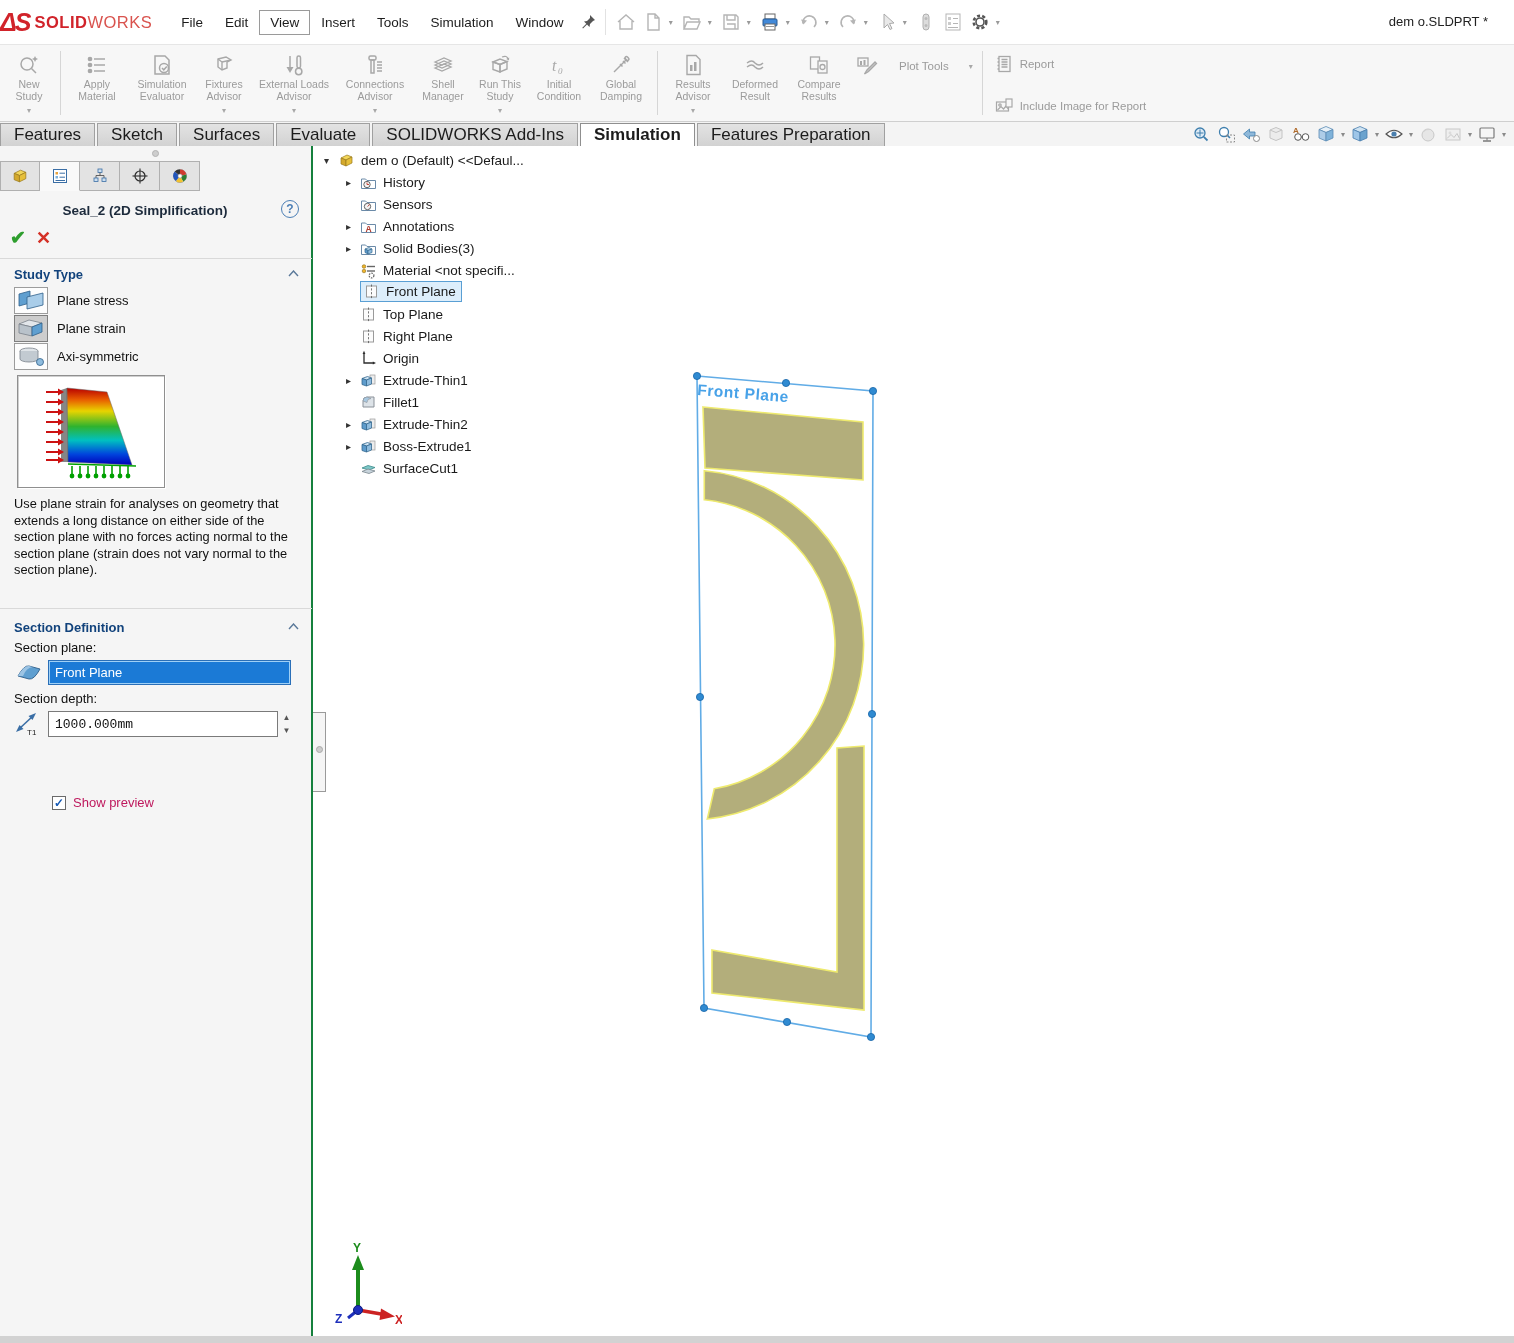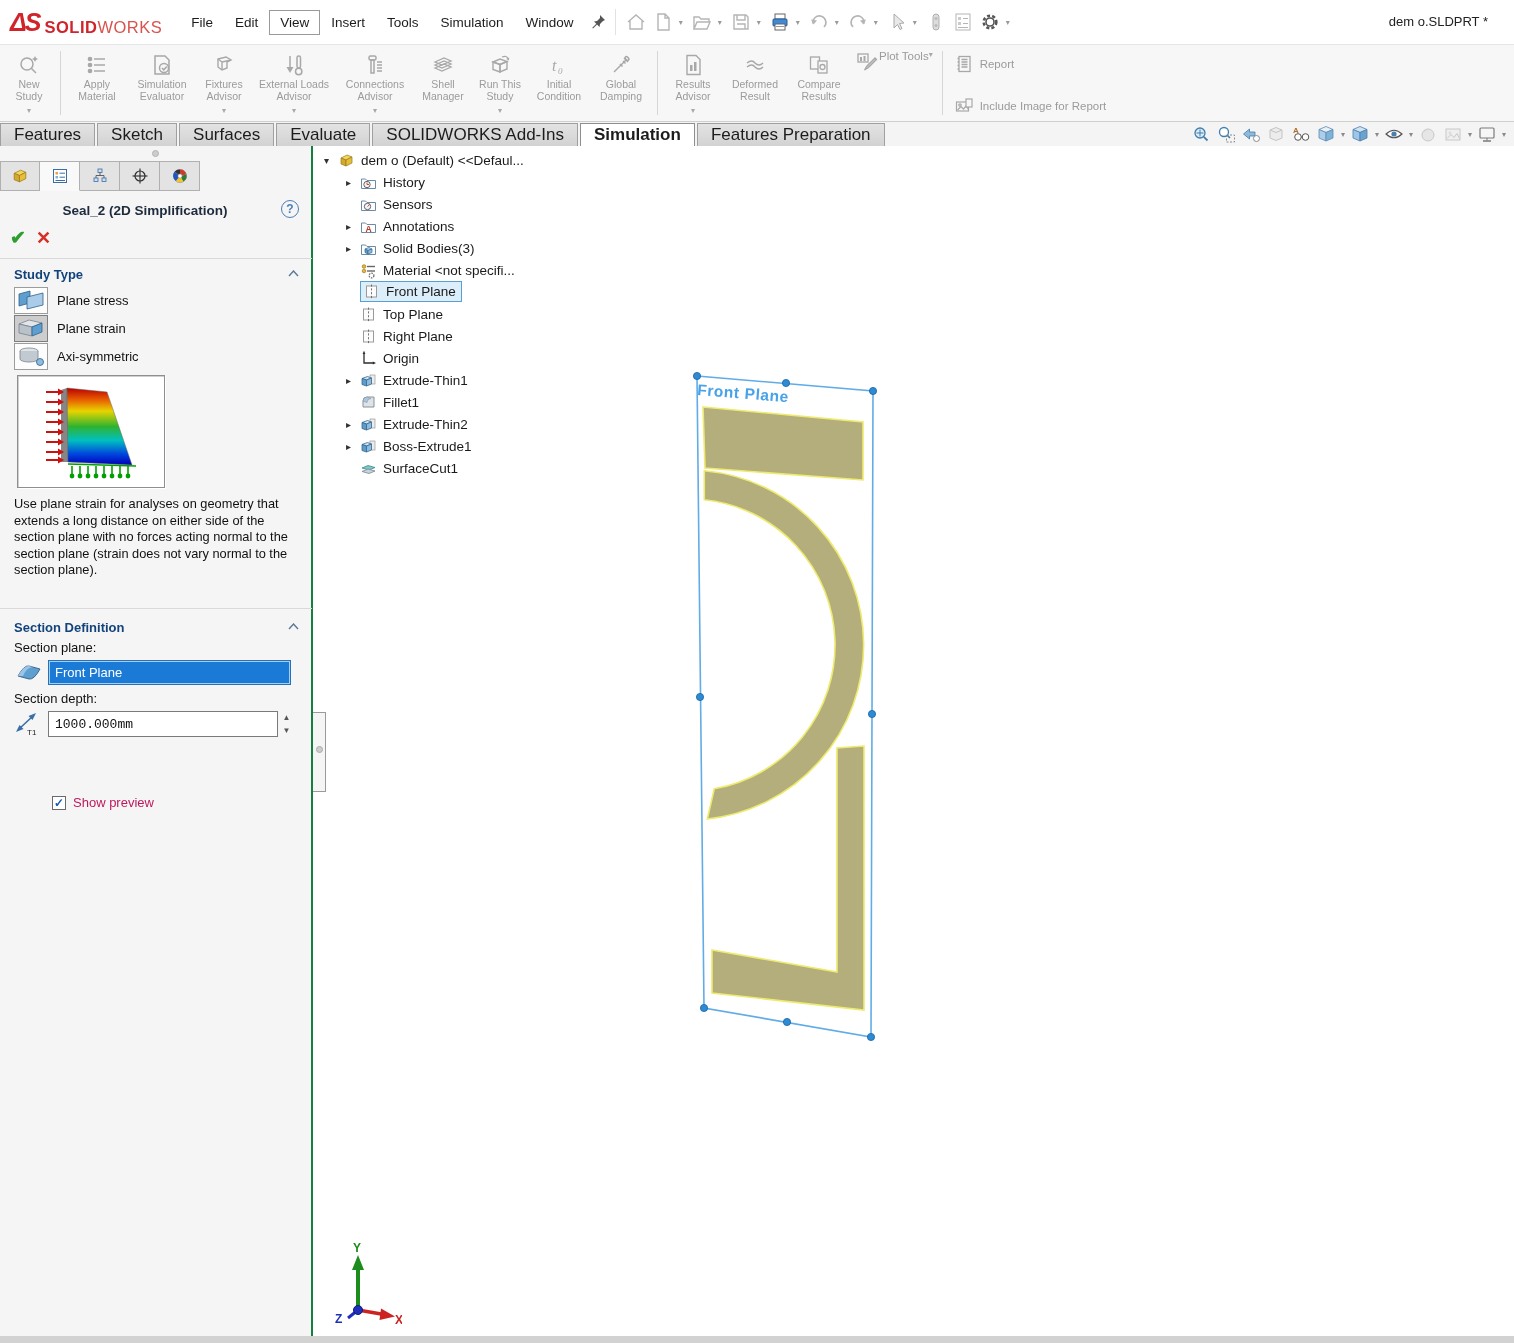--- a/index.html
+++ b/index.html
@@ -2,41 +2,41 @@
 <html><head>
 <meta charset="utf-8">
 <style>
   *{margin:0;padding:0;box-sizing:border-box}
   html,body{background:#fff}
   body{font-family:"Liberation Sans",sans-serif;color:#222}
   #root{position:relative;width:1514px;height:1343px;overflow:hidden;background:#fff}
 
   
   .menubar{position:absolute;left:0;top:0;width:1514px;height:45px;background:#fff;border-bottom:1px solid #e6e6e6;display:flex;align-items:center}
-  .logo{margin-left:10px;display:flex;align-items:flex-end;white-space:nowrap}
+  .logo{display:flex;align-items:center;white-space:nowrap}
   .logo-mark{font-style:italic;font-weight:bold;font-size:25px;color:#d1232a;letter-spacing:-2px;margin-right:5px}
   .logo-solid{font-weight:bold;font-size:16.5px;color:#d1232a;letter-spacing:.5px}
   .logo-works{font-size:16.5px;color:#d9534e;letter-spacing:.5px}
   .menus{display:flex;margin-left:18px}
   .menu{font-size:13.5px;padding:4px 10px;border:1px solid transparent;color:#1c1c1c}
   .menu.active{border-color:#9a9a9a;background:#fff}
   .pin{margin-left:6px;display:flex;align-items:center}
   .mb-sep{width:1px;height:26px;background:#e2e2e2;margin:0 8px}
   .qt{display:flex;align-items:center;gap:3px}
   .qt .qbtn{display:flex;align-items:center;padding:1px}
   .qt .dd{font-size:8px;color:#9a9a9a;margin:0 4px 0 1px}
   .doc-title{position:absolute;right:26px;top:14px;font-size:13px;color:#222}
 
   
   .ribbon{position:absolute;left:0;top:45px;width:1514px;height:77px;background:#f7f7f7;border-bottom:1px solid #cfcfcf;display:flex;align-items:stretch;padding:3px 0 0 3px}
   .rbtn{display:flex;flex-direction:column;align-items:center;padding-top:3px;color:#9b9b9b;font-size:10.5px;line-height:12px;text-align:center}
   .rbtn .ric{height:27px;display:flex;align-items:center;justify-content:center}
   .rarrow{font-size:8px;color:#a8a8a8;margin-top:3px}
   .rsep{width:1px;background:#d6d6d6;margin:3px 5px 6px 5px}
-  .rbtn-h{display:flex;gap:0;color:#9b9b9b;font-size:11.5px;height:32px;margin-top:2px;padding:0 4px}
+  .rbtn-h{display:flex;align-items:center;gap:20px;color:#9b9b9b;font-size:11.5px;height:32px;margin-top:2px;padding:0 4px}
   .rep-col{display:flex;flex-direction:column;gap:22px;padding:6px 0 0 6px}
   .rep-row{display:flex;align-items:center;gap:6px;color:#9b9b9b;font-size:11.5px}
 
   
   .tabrow{position:absolute;left:0;top:122px;width:1514px;height:24px;background:#f4f4f4}
   .tabs{position:absolute;left:0;bottom:0;display:flex;align-items:flex-end}
   .tab{height:23px;display:flex;align-items:center;padding:0 13px;font-size:17px;background:linear-gradient(#e3e3e3,#d2d2d2);border:1px solid #a0a0a0;border-bottom:none;margin-right:2px;color:#1c1c1c;white-space:nowrap}
   .tab.active{background:#fff;font-weight:bold;border-color:#8f8f8f}
   .hud{position:absolute;right:8px;top:2px;display:flex;align-items:center;gap:5px}
   .hud .dd{font-size:8px;color:#8a8a8a}

